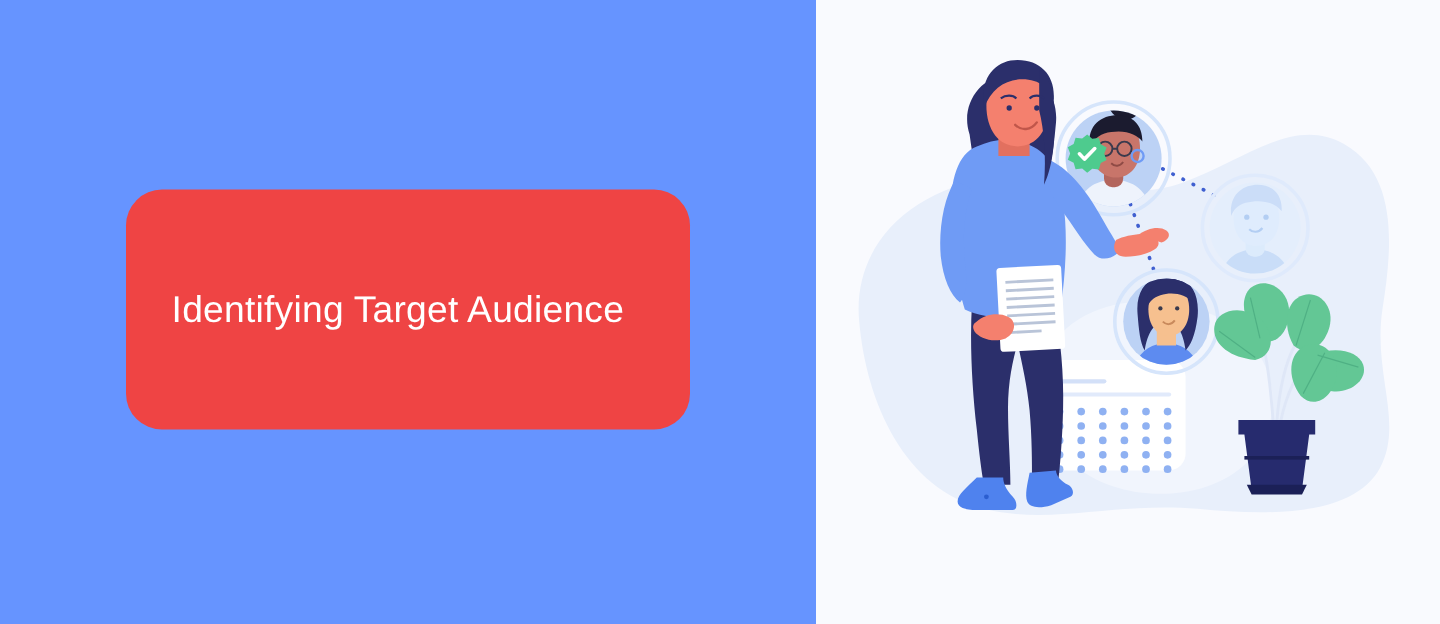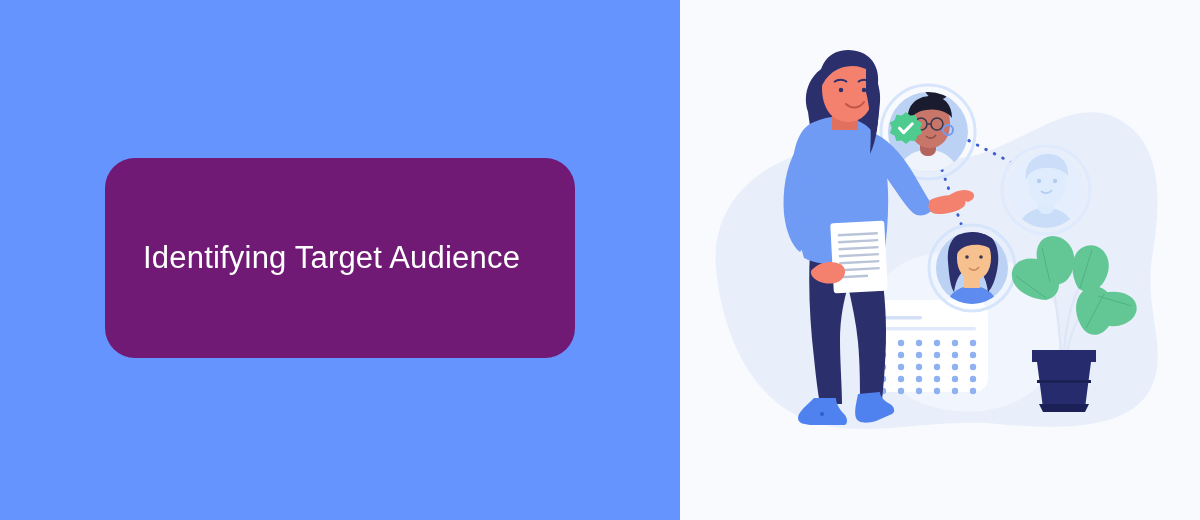--- a/index.html
+++ b/index.html
@@ -19,21 +19,21 @@
   .left-panel {
     position:relative;
     width:680px; height:520px;
     background:#6694ff;
     flex:0 0 680px;
   }
   .title-card {
     position:absolute;
     left:105px; top:158px;
     width:470px; height:200px;
-    background:#701a75;
+    background:#ef4444;
     border-radius:30px;
     display:flex;
     align-items:center;
   }
   .title-text {
     color:#ffffff;
     font-size:31px;
     font-weight:400;
     letter-spacing:0.2px;
     padding-left:38px;

